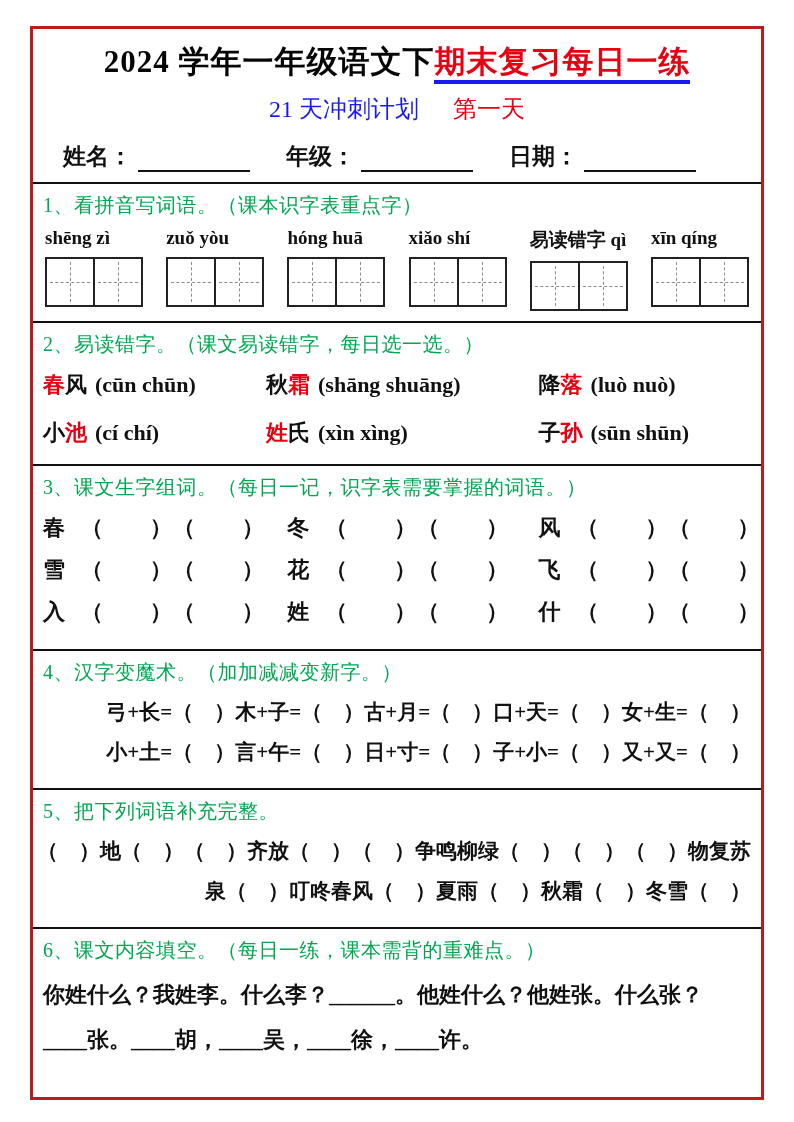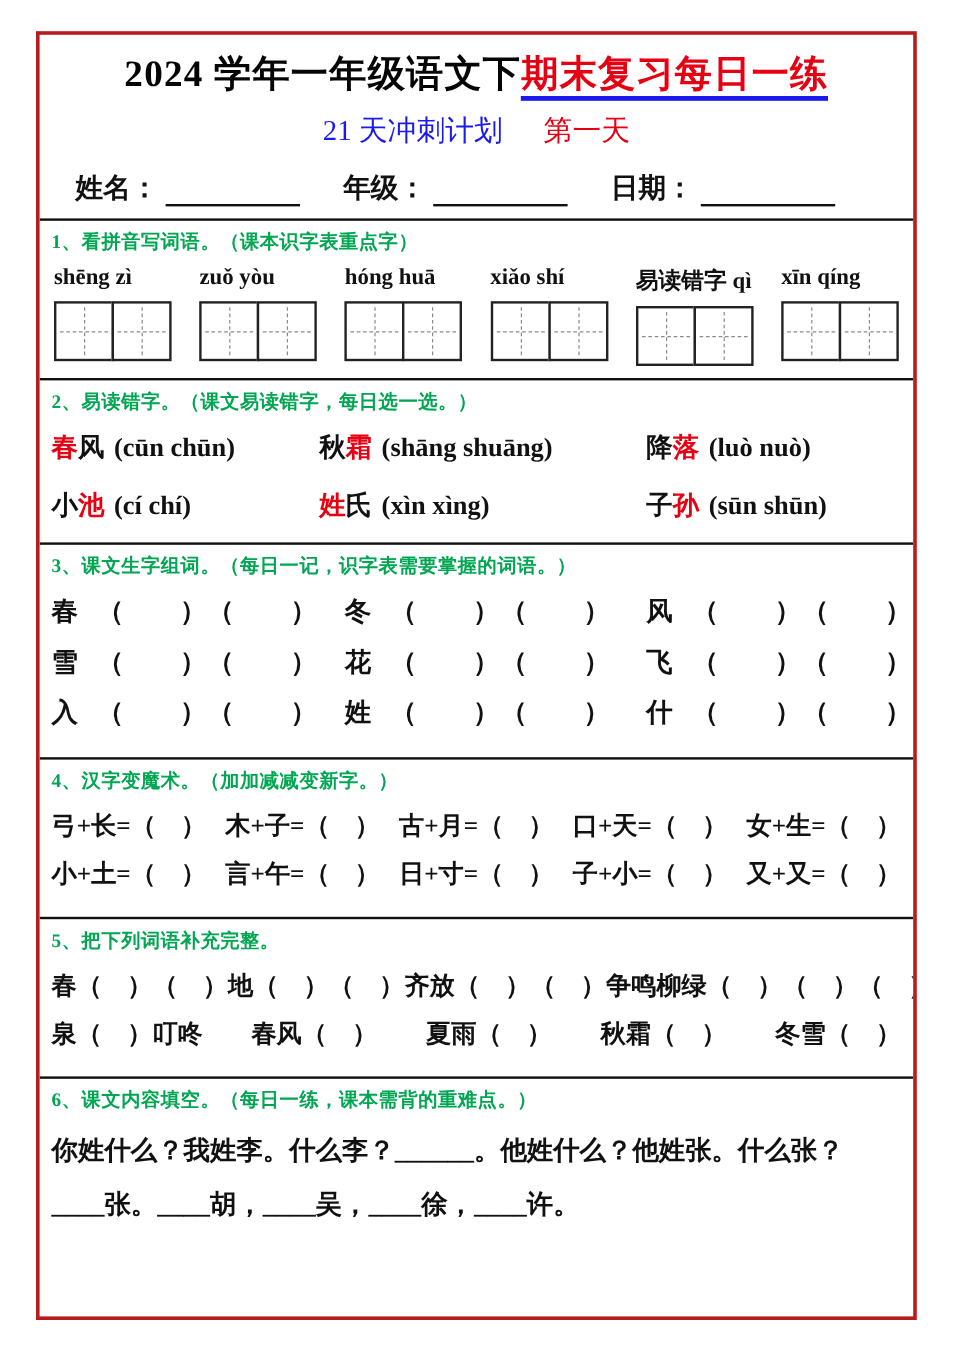--- a/index.html
+++ b/index.html
@@ -16,21 +16,21 @@
   .subtitle { text-align:center; font-size:24px; font-weight:normal; margin-top:10px; }
   .subtitle .blue { color:var(--blue,#1a1aee); }
   .subtitle .red { color:var(--red,#e60012); margin-left:34px; }
 
   .namerow { display:flex; align-items:flex-end; font-size:23px; font-weight:bold; margin:16px 0 6px; padding-left:16px; }
   .blankline { display:inline-block; width:112px; border-bottom:2px solid #111; height:26px; margin:0 36px 0 6px; }
   .blankline:last-child { margin-right:0; }
 
   .section { border-top:2px solid #101010; padding:8px 10px 10px; }
   .section:last-child { flex:1; }
-  .sec-h { color:var(--green,#00a651); font-size:16px; font-weight:bold; margin-bottom:8px; letter-spacing:0.5px; }
+  .sec-h { color:var(--green,#00a651); font-size:20px; font-weight:normal; margin-bottom:8px; letter-spacing:0.5px; }
 
   
   .pw-row { display:flex; justify-content:space-between; padding:0 2px; margin-top:4px; }
   .pw-col { display:flex; flex-direction:column; align-items:flex-start; gap:8px; }
   .pinyin { font-size:19px; font-weight:600; white-space:nowrap; }
   .boxpair { display:flex; }
   .tzg { width:50px; height:50px; border:2px solid #222; position:relative; background:#fff; }
   .tzg + .tzg { margin-left:-2px; }
   .tzg::before { content:""; position:absolute; left:3px; right:3px; top:50%; border-top:1.5px dashed #8a8a8a; }
   .tzg::after  { content:""; position:absolute; top:3px; bottom:3px; left:50%; border-left:1.5px dashed #8a8a8a; }
@@ -40,21 +40,21 @@
   .s2-row.last { margin-bottom:6px; }
   .hz { font-weight:bold; }
   .hz.red { color:var(--red,#e60012); }
   .py { margin-left:8px; font-weight:600; }
 
   
   .s3-row { display:grid; grid-template-columns:34.5% 35.5% 30%; font-size:22px; margin:12px 0; white-space:nowrap; }
   .s3-cell .blank { margin-left:16px; font-weight:600; letter-spacing:1px; }
 
   
-  .flex-row { display:flex; justify-content:space-between; font-size:21px; font-weight:bold; margin:12px 0; white-space:nowrap; }
+  .flex-row { display:flex; justify-content:flex-end; font-size:21px; font-weight:bold; margin:12px 0; white-space:nowrap; }
 
   
   .s6-line { font-size:22px; font-weight:600; line-height:2.05; white-space:nowrap; }
 </style>
 </head>
 <body>
 
 <div class="sheet">
 
   <div class="head">

